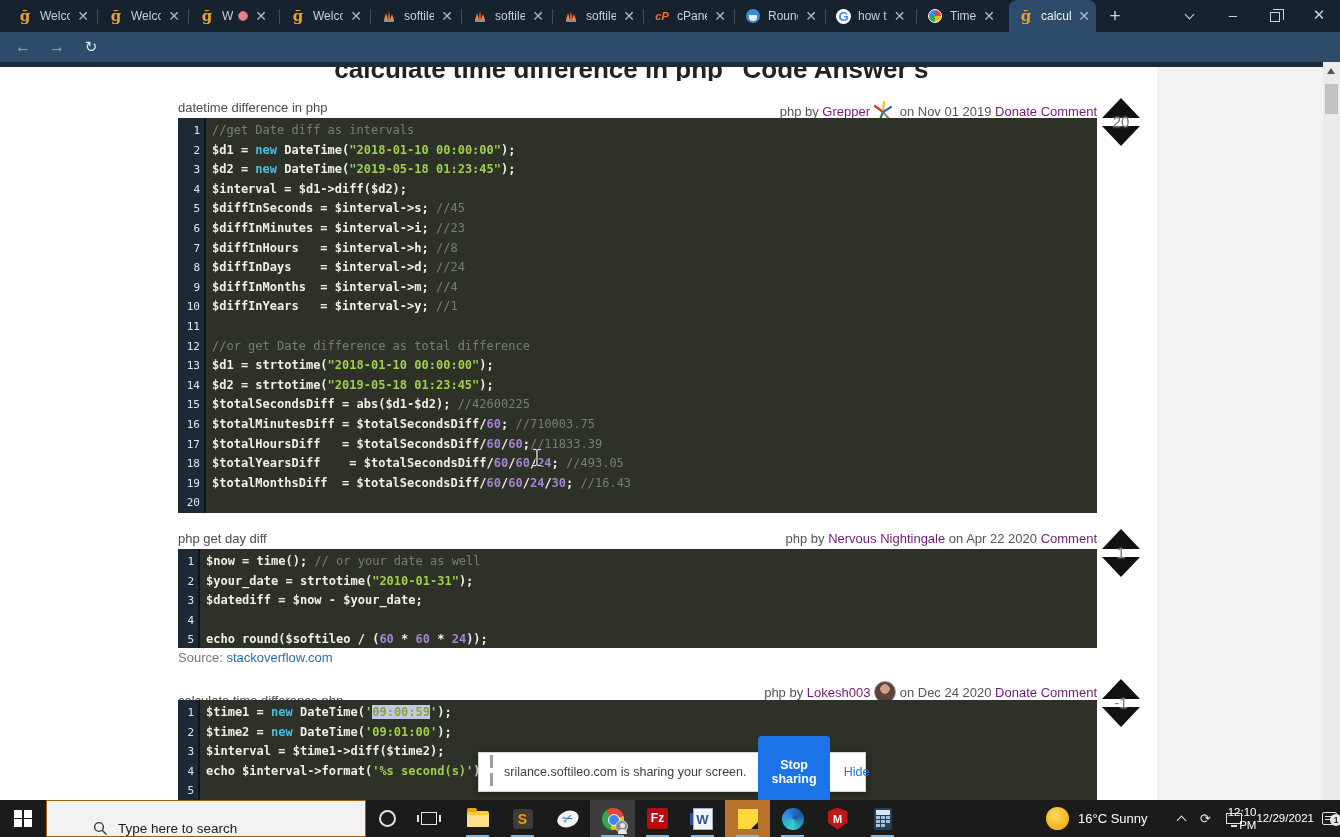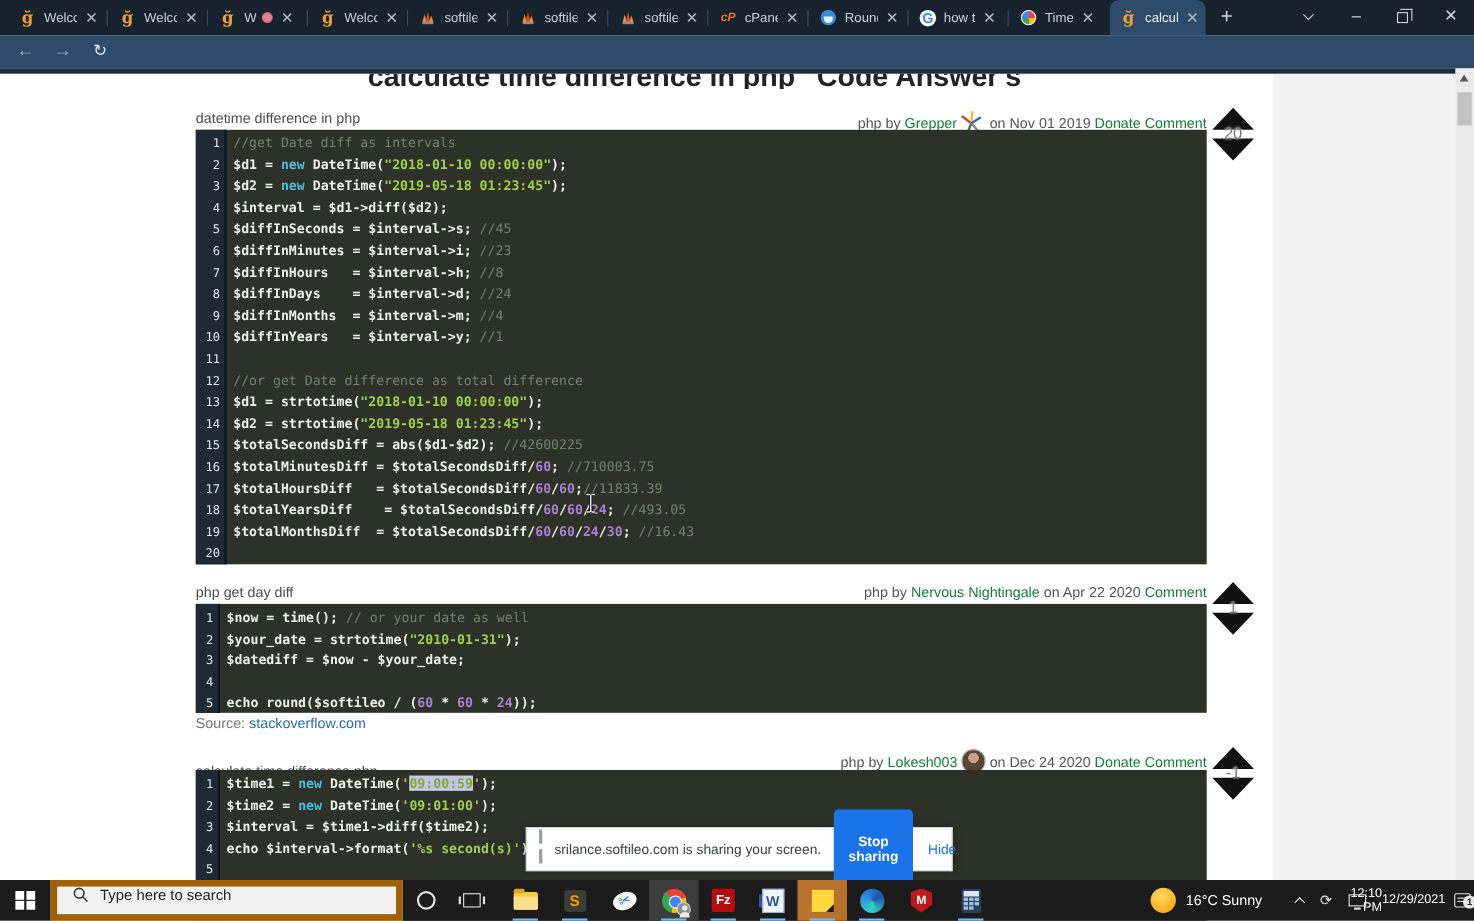--- a/index.html
+++ b/index.html
@@ -62,21 +62,21 @@
   #scroll-up { position:absolute; left:4px; top:6px; width:0; height:0; border-left:4px solid transparent; border-right:4px solid transparent; border-bottom:6px solid #555; }
   #scroll-thumb { position:absolute; left:2px; top:22px; width:13px; height:30px; background:#c2c2c2; }
   #title-clip { position:absolute; left:178px; top:5px; width:919px; height:14px; overflow:hidden; }
   #page-title { font-size:26px; color:#222; text-align:center; margin-top:-13px; white-space:nowrap; }
 
   .answer { position:absolute; left:178px; width:964px; }
   .ans0 { top:36px; } .ans1 { top:467px; } .ans2 { top:617px; }
   .ahead { position:relative; height:20px; width:964px; }
   .question { position:absolute; left:0; top:2px; font-size:13px; color:#4d4d4d; }
   .meta { position:absolute; right:45px; top:2px; font-size:13px; color:#555; white-space:nowrap; }
-  .meta a { color:#15803d; text-decoration:none; }
+  .meta a { color:#701a75; text-decoration:none; }
   .g-star { display:inline-block; width:26px; height:24px; vertical-align:-8px; }
   .mini-avatar { display:inline-block; width:22px; height:22px; border-radius:50%; vertical-align:-6px; background:radial-gradient(circle at 50% 35%, #caa08a 28%, #5a4636 30% 60%, #2e241c 100%); border:1px solid #999; }
   .vote { position:absolute; left:922px; top:0px; width:42px; text-align:center; }
   .tri-up { width:0; height:0; border-left:19px solid transparent; border-right:19px solid transparent; border-bottom:20px solid #111; margin:0 auto; }
   .tri-down { width:0; height:0; border-left:19px solid transparent; border-right:19px solid transparent; border-top:20px solid #111; margin:0 auto; }
   .vcount { font-size:15px; color:#777; height:14px; line-height:13px; margin:-3px 0; position:relative; z-index:2; text-shadow:0 0 2px #fff; }
 
   .codeblock { position:absolute; left:0; width:919px; background:#2e3128; display:flex; }
   .ans0 .codeblock { top:20px; height:395px; }
   .ans1 .codeblock { top:20px; height:99px; }
@@ -104,21 +104,21 @@
   #share-text { font-size:12.5px; color:#3c4043; margin-left:11px; white-space:nowrap; }
   #stop-btn { margin-left:12px; background:#1a73e8; color:#fff; font-size:12.5px; font-weight:bold; border:none; border-radius:4px; padding:22px 13px; font-family:"Liberation Sans", sans-serif; }
   #hide-link { margin-left:14px; color:#1a73e8; font-size:12.5px; }
 
   
   #taskbar { position:absolute; left:0; top:800px; width:1340px; height:37px; background:#1b1b1b; z-index:40; }
   .tbtn { position:absolute; top:0; height:37px; display:flex; align-items:center; justify-content:center; }
   #start { left:0; width:46px; }
   .winlogo { display:grid; grid-template-columns:8px 8px; grid-template-rows:8px 8px; gap:1.5px; }
   .winlogo i { background:#fff; }
-  #tb-search { position:absolute; left:46px; top:0; width:320px; height:37px; background:#f2f2f2; border:6px solid #a16207; display:flex; align-items:flex-start; }
+  #tb-search { position:absolute; left:46px; top:0; width:320px; height:37px; background:#f2f2f2; border:1px solid #a16207; display:flex; align-items:flex-end;padding-left:32px; }
   #tb-search .mag { margin:0 10px 0 14px; }
   #tb-search-text { font-size:13.5px; color:#202020; }
   #cortana { left:366px; width:42px; }
   #cortana i { width:17px; height:17px; border:2px solid #e3e3e3; border-radius:50%; }
   #taskview { left:408px; width:42px; }
   #taskview i { width:16px; height:13px; border:1.5px solid #e3e3e3; position:relative; }
   #taskview i::before { content:""; position:absolute; left:-5px; top:2px; width:2px; height:7px; background:#e3e3e3; }
   #taskview i::after { content:""; position:absolute; right:-5px; top:2px; width:2px; height:7px; background:#e3e3e3; }
   .appbtn { width:45px; }
   .tb-underline { position:absolute; bottom:0; left:11px; width:23px; height:2px; background:#76b9ed; }

